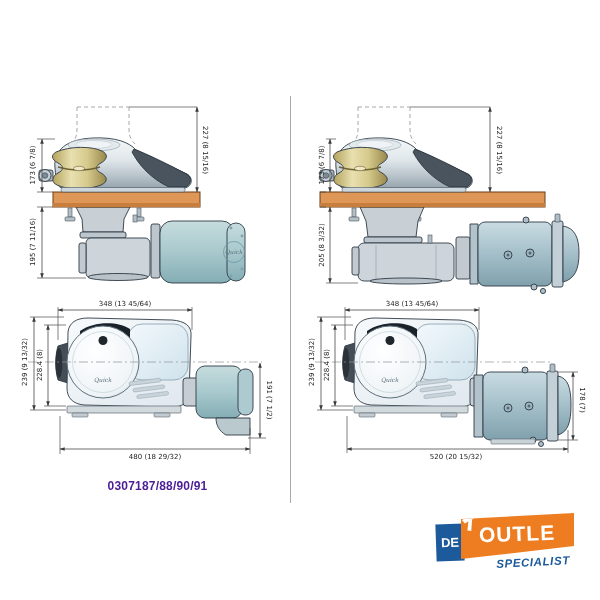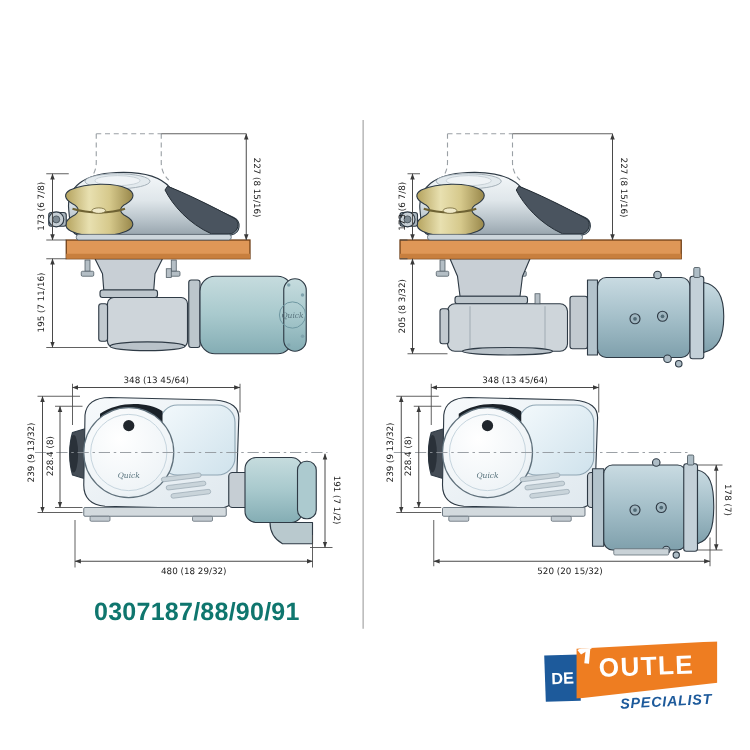--- a/index.html
+++ b/index.html
@@ -7,21 +7,21 @@
          font-family:"Liberation Sans",sans-serif;border-radius:20px;}
   #stage svg{position:absolute;left:0;top:0;}
   .o{stroke:#2e3a45;stroke-width:.9;stroke-linejoin:round;}
   .dim{stroke:#4a4a4a;stroke-width:.8;marker-start:url(#arr);marker-end:url(#arr);}
   .ext{stroke:#4a4a4a;stroke-width:.7;fill:none;}
   .dash{stroke:#9aa0a5;stroke-width:.9;stroke-dasharray:4 3;fill:none;}
   .cl{stroke:#8e9499;stroke-width:.7;stroke-dasharray:9 3 2 3;fill:none;}
   .detail{stroke:#6e6233;stroke-width:1.6;fill:none;}
   .dimt{font-family:"DejaVu Sans",sans-serif;font-size:7px;fill:#1c1c1c;}
   .tiny{font-family:"DejaVu Serif",serif;font-size:6px;font-style:italic;fill:#57727c;}
-  .code{position:absolute;top:479px;font-weight:bold;font-size:20px;color:#0f766e;
+  .code{position:absolute;top:479px;font-weight:bold;font-size:12px;color:#4c1d95;
         text-align:center;letter-spacing:.2px;}
   #code-left{left:60px;width:195px;}
   #code-right{left:330px;width:215px;}
   .divider{position:absolute;left:290px;top:96px;width:1px;height:407px;background:#a9a9a9;}
   .logo{position:absolute;left:433px;top:511px;width:146px;height:62px;}
   .logo-de{position:absolute;left:3px;top:13px;width:28px;height:37px;background:#1d5a9b;
            color:#fff;font-weight:bold;font-size:13px;display:flex;align-items:center;
            justify-content:center;transform:rotate(-2deg);}
   .logo-outlet{position:absolute;left:28px;top:2px;width:113px;height:46px;background:#ee7d21;
            clip-path:polygon(0 13%,100% 0,100% 72%,0 100%);display:flex;align-items:center;

